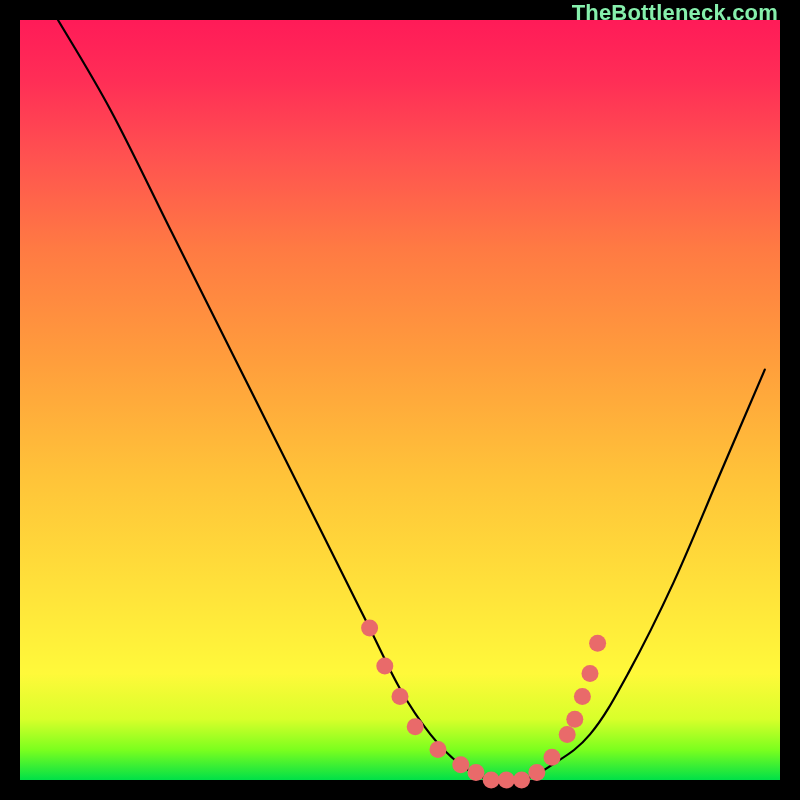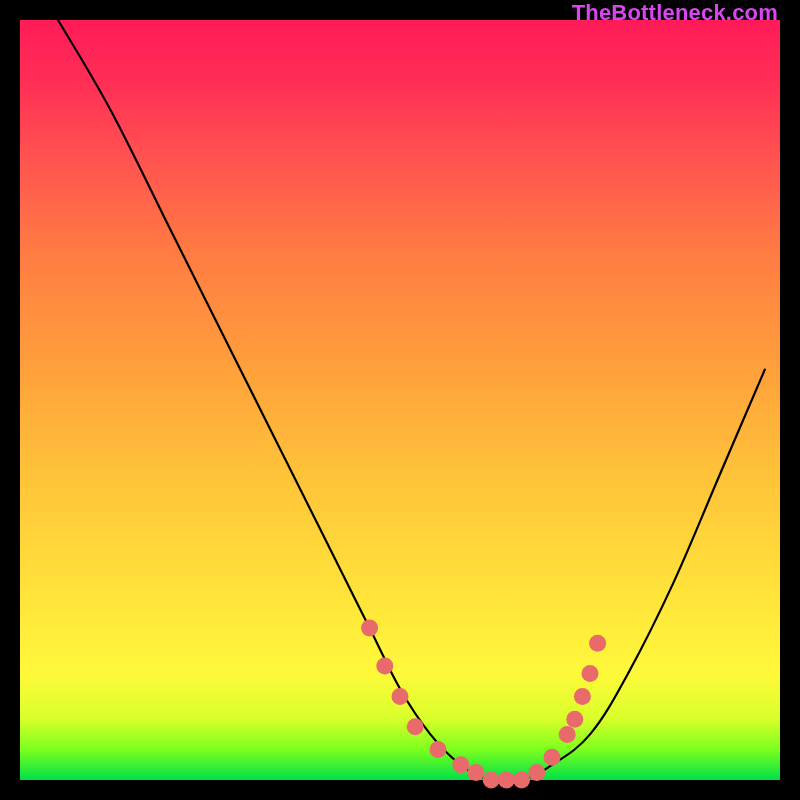--- a/index.html
+++ b/index.html
@@ -16,21 +16,21 @@
     left: 20px;
     top: 20px;
     width: 760px;
     height: 760px;
     background: #000;
   }
   .watermark {
     position: absolute;
     top: 0px;
     right: 22px;
-    color: #d946ef;
+    color: #86efac;
     font-size: 22px;
     font-weight: 600;
     letter-spacing: 0.2px;
     z-index: 10;
   }
   .plot {
     position: absolute;
     left: 20px;
     top: 20px;
     width: 760px;

